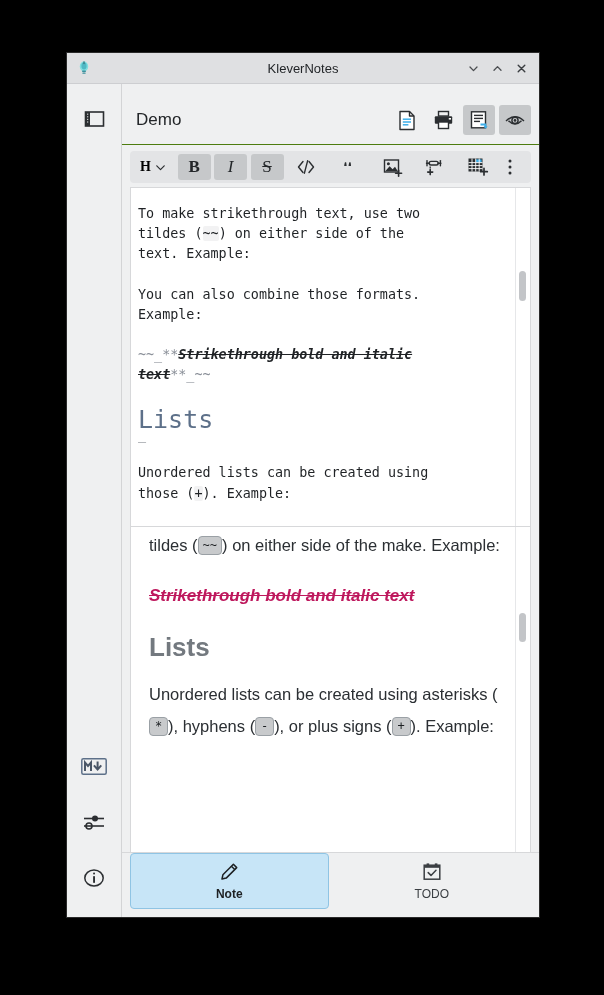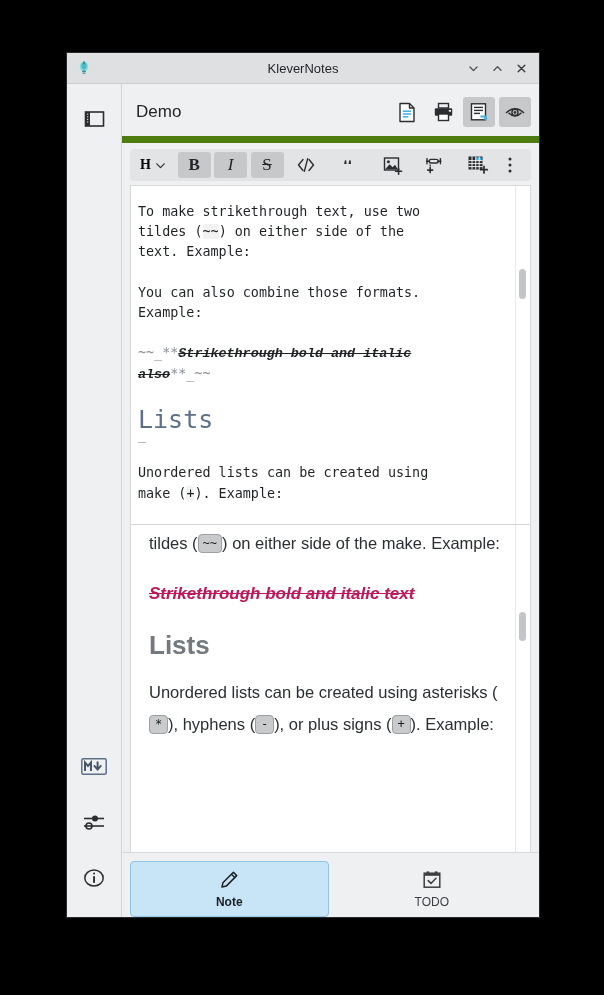--- a/index.html
+++ b/index.html
@@ -107,22 +107,22 @@
     min-width: 0;
   }
 
   
   #doc-header {
     height: 48px;
     min-height: 48px;
     background: #eff0f1;
     display: flex;
     align-items: center;
-    padding: 4px 8px 0 14px;
-    border-bottom: 7px solid #4d7c0f;
+    padding: 12px 8px 0 14px;
+    border-bottom: 1px solid #4d7c0f;
   }
   #doc-title {
     font-size: 17px;
     color: #232629;
   }
   #doc-actions {
     margin-left: auto;
     display: flex;
     align-items: center;
     gap: 4px;
@@ -226,21 +226,20 @@
   .md-mark { color: #8b9099; }
   .md-inline-code {
     background: #f2f2f3;
     border-radius: 2px;
   }
   .md-strike-bold-italic {
     font-weight: bold;
     font-style: italic;
     text-decoration: line-through;
     color: #1f2225;
-    font-family: Liberation Mono, monospace;
   }
   .ed-h2 {
     font-size: 25px;
     line-height: 30px;
     color: #5d7089;
     margin: 4px 0 0 0;
     font-family: "DejaVu Sans Mono", "Liberation Mono", monospace;
   }
   .ed-h2-rule {
     color: #b6b9bd;
@@ -310,21 +309,21 @@
     width: 1px;
     background: #e6e7e9;
   }
 
   
   #bottom-bar {
     height: 64px;
     min-height: 64px;
     background: #eff0f1;
     display: flex;
-    align-items: flex-end;
+    align-items: flex-start;
     padding: 0 8px;
     border-top: 1px solid #d7d8da;
     gap: 4px;
   }
   .bottom-tab {
     flex: 1;
     height: 54px;
     display: flex;
     flex-direction: column;
     align-items: center;
@@ -588,31 +587,31 @@
               <div class="ed-line"><span>text. Example:</span></div>
             </div>
 
             <div class="ed-block">
               <div class="ed-line"><span>You can also combine those formats.</span></div>
               <div class="ed-line"><span>Example:</span></div>
             </div>
 
             <div class="ed-block">
               <div class="ed-line"><span class="md-mark">~~_**</span><span class="md-strike-bold-italic">Strikethrough bold and italic</span></div>
-              <div class="ed-line"><span class="md-strike-bold-italic">also</span><span class="md-mark">**_~~</span></div>
+              <div class="ed-line"><span class="md-strike-bold-italic">text</span><span class="md-mark">**_~~</span></div>
             </div>
 
             <div>
               <div class="ed-h2">Lists</div>
               <div class="ed-h2-rule">—</div>
             </div>
 
             <div class="ed-block">
               <div class="ed-line"><span>Unordered lists can be created using</span></div>
-              <div class="ed-line"><span>make (</span><span class="md-inline-code">+</span><span>). Example:</span></div>
+              <div class="ed-line"><span>those (</span><span class="md-inline-code">+</span><span>). Example:</span></div>
             </div>
 
           </div>
           <div class="scroll-track">
             <div class="scroll-thumb" id="ed-thumb" style="top: 24%; height: 9%;"></div>
           </div>
         </div>
 
         <div class="pane" id="preview-pane">
           <div class="pane-vline"></div>

